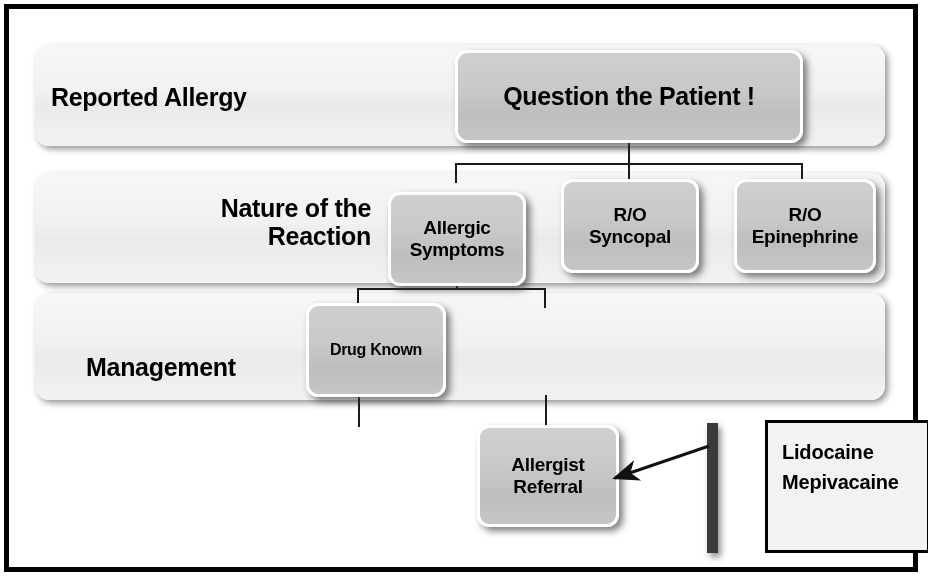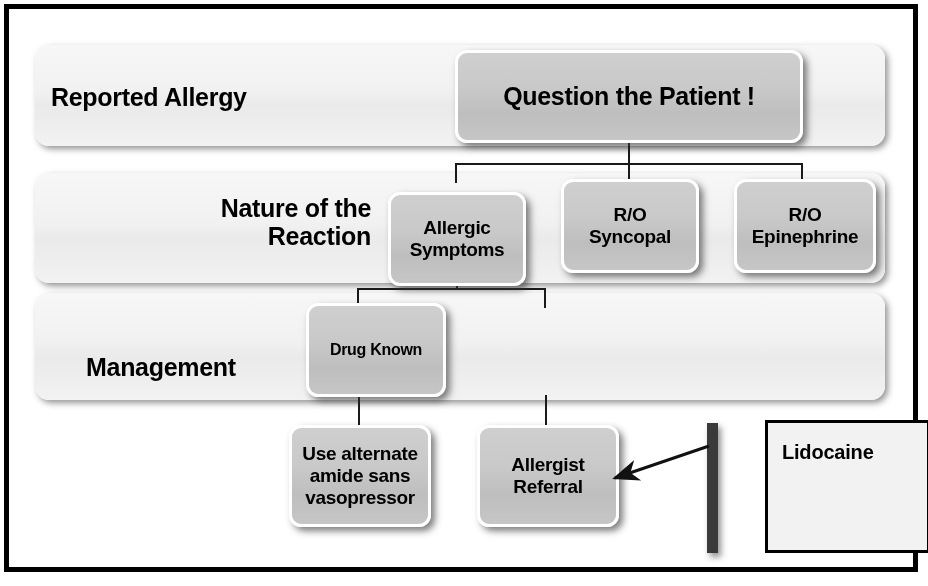--- a/index.html
+++ b/index.html
@@ -140,35 +140,33 @@
     <div class="conn-v" style="left:535px; top:279px; height:20px;"></div>
 
     <div class="band" style="left:26px; top:284px; width:850px; height:107px;"></div>
     <div class="band-label" style="left:70px; top:344px; width:260px; font-size:25px;margin-left:7px;">Management</div>
 
     <div class="node" style="left:280px; top:294px; width:140px; height:94px; font-size:16px;margin-left:17px;">Drug Known</div>
 
     <div class="conn-v" style="left:349px; top:386px; height:32px;"></div>
     <div class="conn-v" style="left:536px; top:386px; height:32px;"></div>
 
-    <div class="node" style="left:280px; top:416px; width:142px; height:102px; font-size:19px;">Use alternate
-amide sans
-vasopressor</div>
     <div class="node" style="left:468px; top:416px; width:142px; height:102px; font-size:19px;text-align:center;">Allergist
 Referral</div>
 
     <div id="drug-list-shadowbar" style="left:698px; top:414px; width:11px; height:130px;"></div>
 
     <svg id="callout-arrow" width="120" height="60" viewBox="0 0 120 60" style="left:592px; top:425px;">
       <defs>
         <marker id="arrowhead" markerWidth="9" markerHeight="8" refX="8" refY="4" orient="auto" markerUnits="strokeWidth">
           <path d="M9,4 L0,0.4 L2.6,4 L0,7.6 Z" fill="#111111"></path>
         </marker>
       </defs>
       <line x1="108" y1="12" x2="14" y2="44" stroke="#111111" stroke-width="3" marker-end="url(#arrowhead)"></line>
     </svg>
 
     <div id="drug-list-box" style="left:709px; top:411px; width:165px; height:133px;margin-left:47px;">
       <div class="drug-item">Lidocaine</div>
+      <div class="drug-item">Mepivacaine</div>
     </div>
 
   </div>
 </div>
 
 </body></html>

